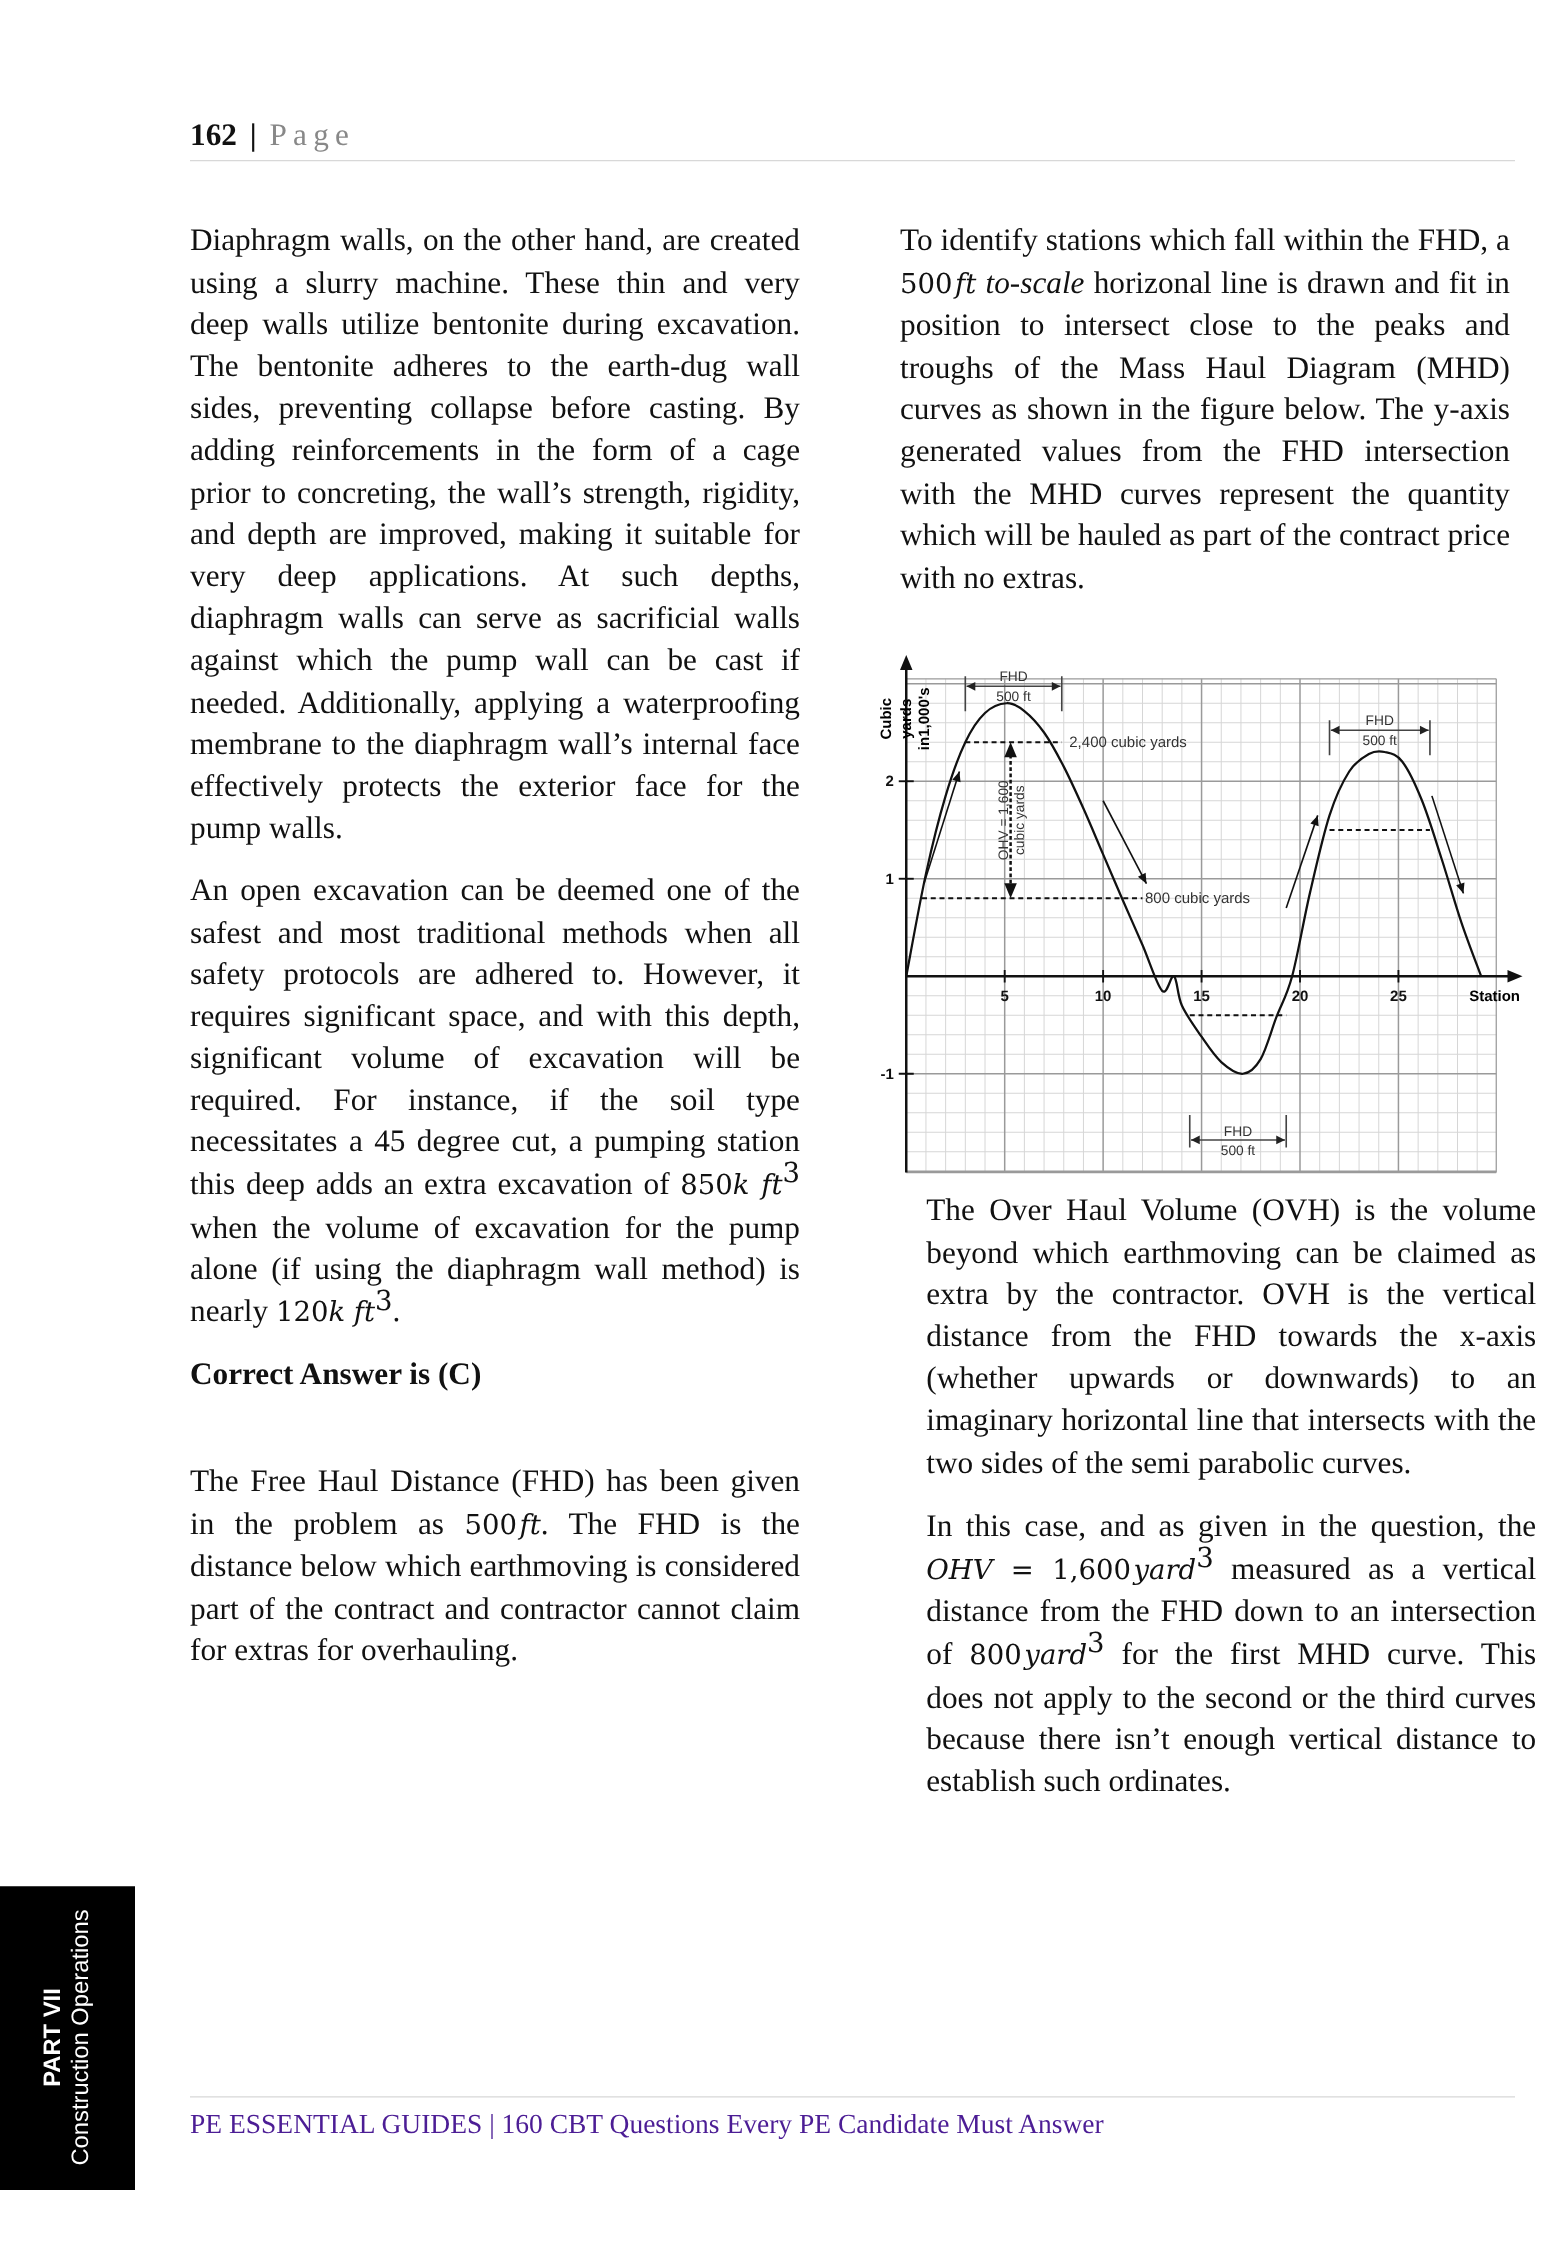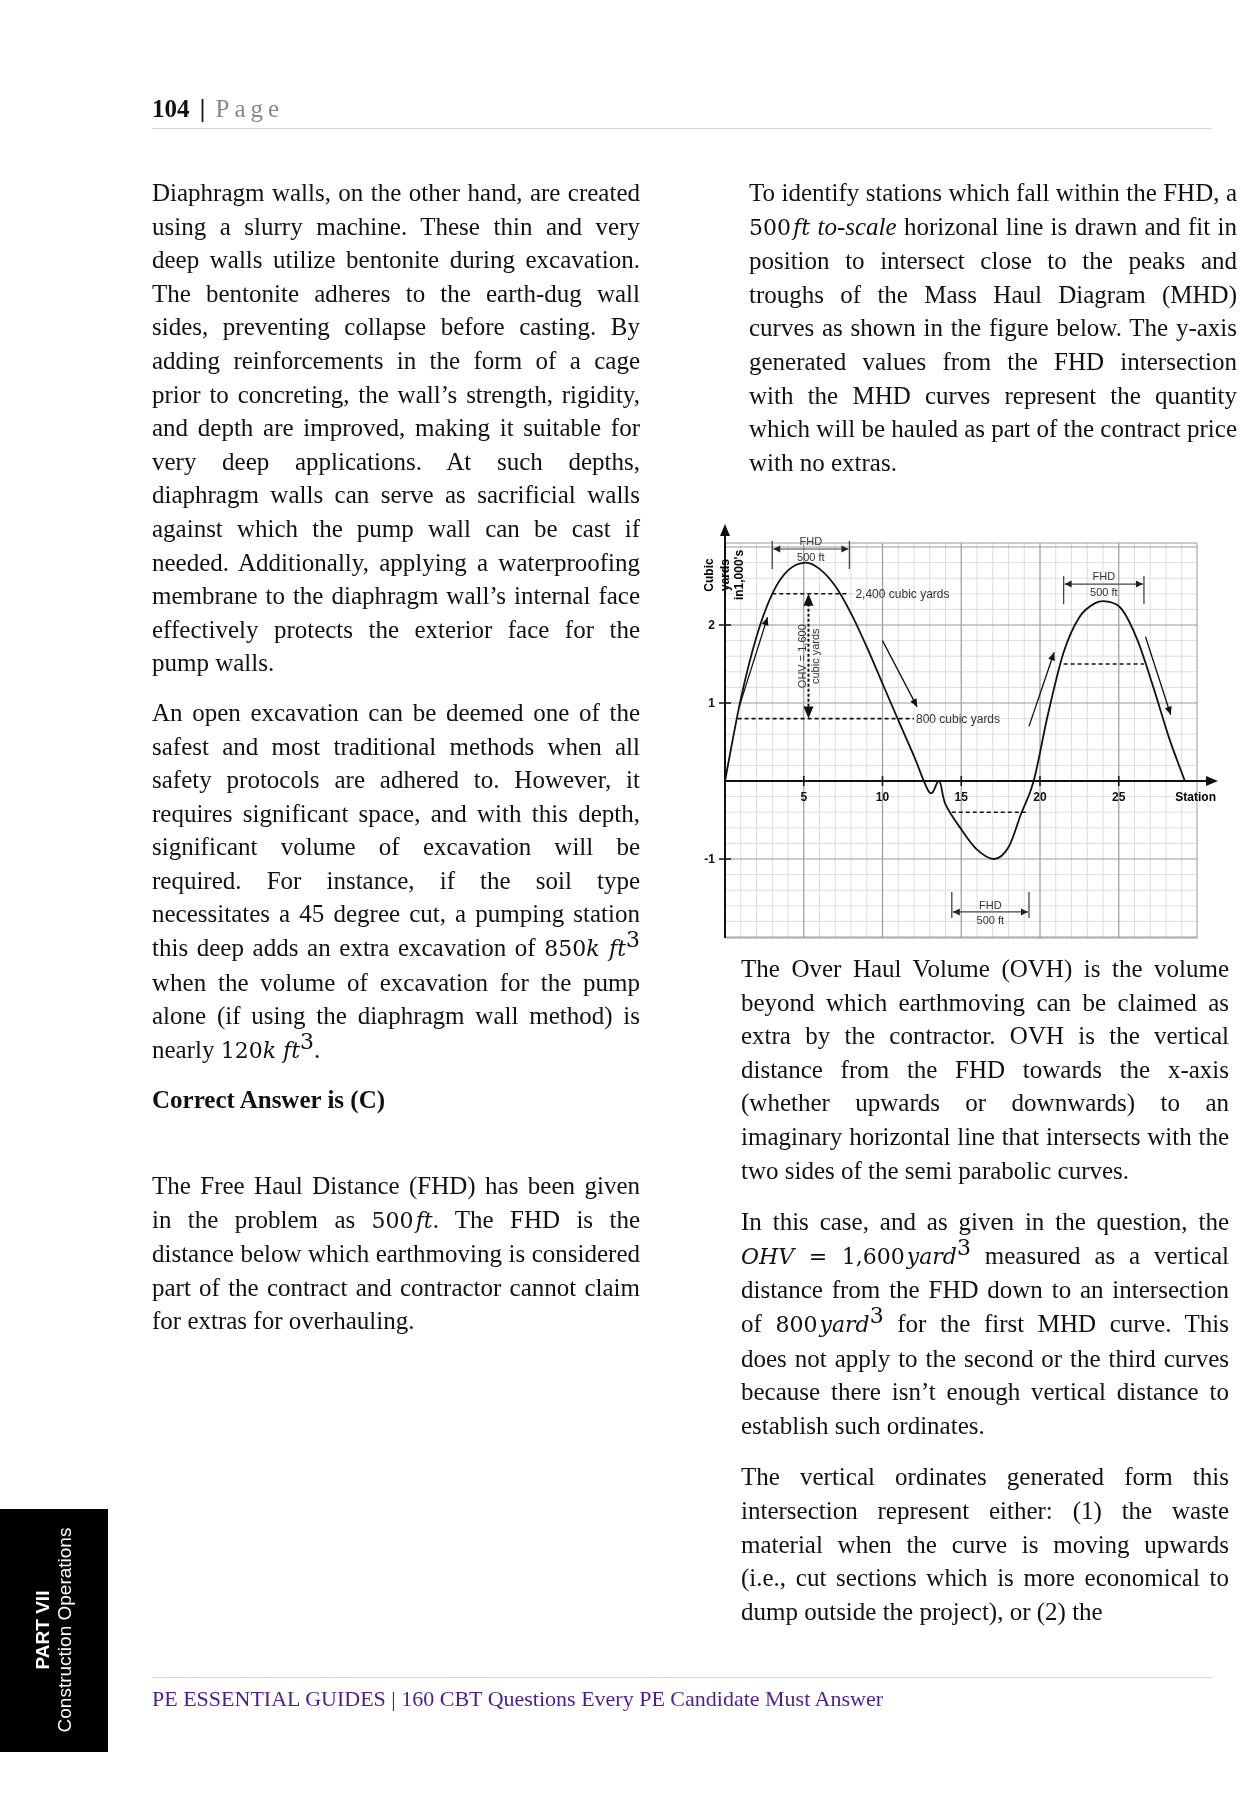--- a/index.html
+++ b/index.html
@@ -5,21 +5,21 @@
   html, body { margin: 0; padding: 0; background: #ffffff; }
   body { width: 1250px; height: 1808px; position: relative; overflow: hidden;
          font-family: "Liberation Serif", "DejaVu Serif", serif; color: #111; }
   .header { position: absolute; left: 152px; top: 94px; font-size: 25px; line-height: 30px; }
   .header .num { font-weight: bold; color: #111; }
   .header .bar { font-weight: bold; color: #111; margin: 0 4px; }
   .header .pg { color: #888; letter-spacing: 5px; }
   .rule-top { position: absolute; left: 152px; top: 128px; width: 1060px; height: 1px; background: #d8d8d8; }
   .col { position: absolute; font-size: 25px; line-height: 33.6px; text-align: justify; }
   .col-left { left: 152px; top: 176px; width: 488px; }
-  .col-right { left: 720px; top: 176px; width: 488px; margin-left: 29px; }
+  .col-right { left: 720px; top: 176px; width: 488px; }
   .col p { margin: 0; }
   .col p + p { margin-top: 16px; }
   .m { font-family: "DejaVu Serif", serif; font-style: italic; font-size: 22px; }
   .mn { font-family: "DejaVu Serif", serif; font-size: 22px; }
   sup { font-size: 15px; line-height: 0; }
   .bold { font-weight: bold; }
   .gap { height: 52px; }
   .sol-title { font-weight: bold; }
   .right-lower { position: absolute; left: 720px; top: 952px; width: 488px; font-size: 25px; line-height: 33.6px; text-align: justify; margin-left: 21px; }
   .right-lower p { margin: 0; }
@@ -32,21 +32,21 @@
   .side-text { position: absolute; left: 54px; top: 121px; transform: translate(-50%, -50%) rotate(-90deg);
                white-space: nowrap; color: #fff; text-align: center;
                font-family: "Liberation Sans", "DejaVu Sans", sans-serif; }
   .side-text .p1 { display: block; font-weight: bold; font-size: 19px; line-height: 22px; }
   .side-text .p2 { display: block; font-size: 19px; line-height: 22px; }
 </style>
 </head>
 <body>
 
 <div class="header">
-  <span class="num">104</span>
+  <span class="num">162</span>
   <span class="bar">|</span>
   <span class="pg">Page</span>
 </div>
 <div class="rule-top"></div>
 
 <div class="col col-left">
   <p>Diaphragm walls, on the other hand, are created using a slurry machine. These thin and very deep walls utilize bentonite during excavation. The bentonite adheres to the earth-dug wall sides, preventing collapse before casting. By adding reinforcements in the form of a cage prior to concreting, the wall’s strength, rigidity, and depth are improved, making it suitable for very deep applications. At such depths, diaphragm walls can serve as sacrificial walls against which the pump wall can be cast if needed. Additionally, applying a waterproofing membrane to the diaphragm wall’s internal face effectively protects the exterior face for the pump walls.</p>
   <p><span>An open excavation can be deemed one of the safest and most traditional methods when all safety protocols are adhered to. However, it requires significant space, and with this depth, significant volume of excavation will be required. For instance, if the soil type necessitates a 45 degree cut, a pumping station this deep adds an extra excavation of </span><span class="mn">850</span><span class="m">k ft</span><sup class="mn">3</sup><span> when the volume of excavation for the pump alone (if using the diaphragm wall method) is nearly </span><span class="mn">120</span><span class="m">k ft</span><sup class="mn">3</sup><span>.</span></p>
   <p class="bold">Correct Answer is (C)</p>
   <div class="gap"></div>
@@ -201,21 +201,20 @@
       <text id="lvl1" font-family="Liberation Sans, sans-serif" font-size="12" fill="#333" x="216" y="202.6">800 cubic yards</text>
       <text id="ohv0" font-family="Liberation Sans, sans-serif" font-size="11" fill="#333" transform="translate(106.475,136.2) rotate(-90)" text-anchor="middle" x="0" y="0">OHV = 1,600</text>
       <text id="ohv1" font-family="Liberation Sans, sans-serif" font-size="11" fill="#333" transform="translate(119.475,136.2) rotate(-90)" text-anchor="middle" x="0" y="0">cubic yards</text>
     </g>
   </svg>
 </div>
 
 <div class="right-lower">
   <p>The Over Haul Volume (OVH) is the volume beyond which earthmoving can be claimed as extra by the contractor. OVH is the vertical distance from the FHD towards the x-axis (whether upwards or downwards) to an imaginary horizontal line that intersects with the two sides of the semi parabolic curves.</p>
   <p><span>In this case, and as given in the question, the </span><span class="m">OHV</span><span class="mn"> = </span><span class="mn">1,600</span> <span class="m">yard</span><sup class="mn">3</sup><span> measured as a vertical distance from the FHD down to an intersection of </span><span class="mn">800</span> <span class="m">yard</span><sup class="mn">3</sup><span> for the first MHD curve. This does not apply to the second or the third curves because there isn’t enough vertical distance to establish such ordinates.</span></p>
-  <p>The vertical ordinates generated form this intersection represent either: (1) the waste material when the curve is moving upwards (i.e., cut sections which is more economical to dump outside the project), or (2) the</p>
 </div>
 
 <div class="rule-bottom"></div>
 <div class="footer">PE ESSENTIAL GUIDES | 160 CBT Questions Every PE Candidate Must Answer</div>
 
 <div class="side-tab">
   <div class="side-text">
     <span class="p1">PART VII</span>
     <span class="p2">Construction Operations</span>
   </div>

